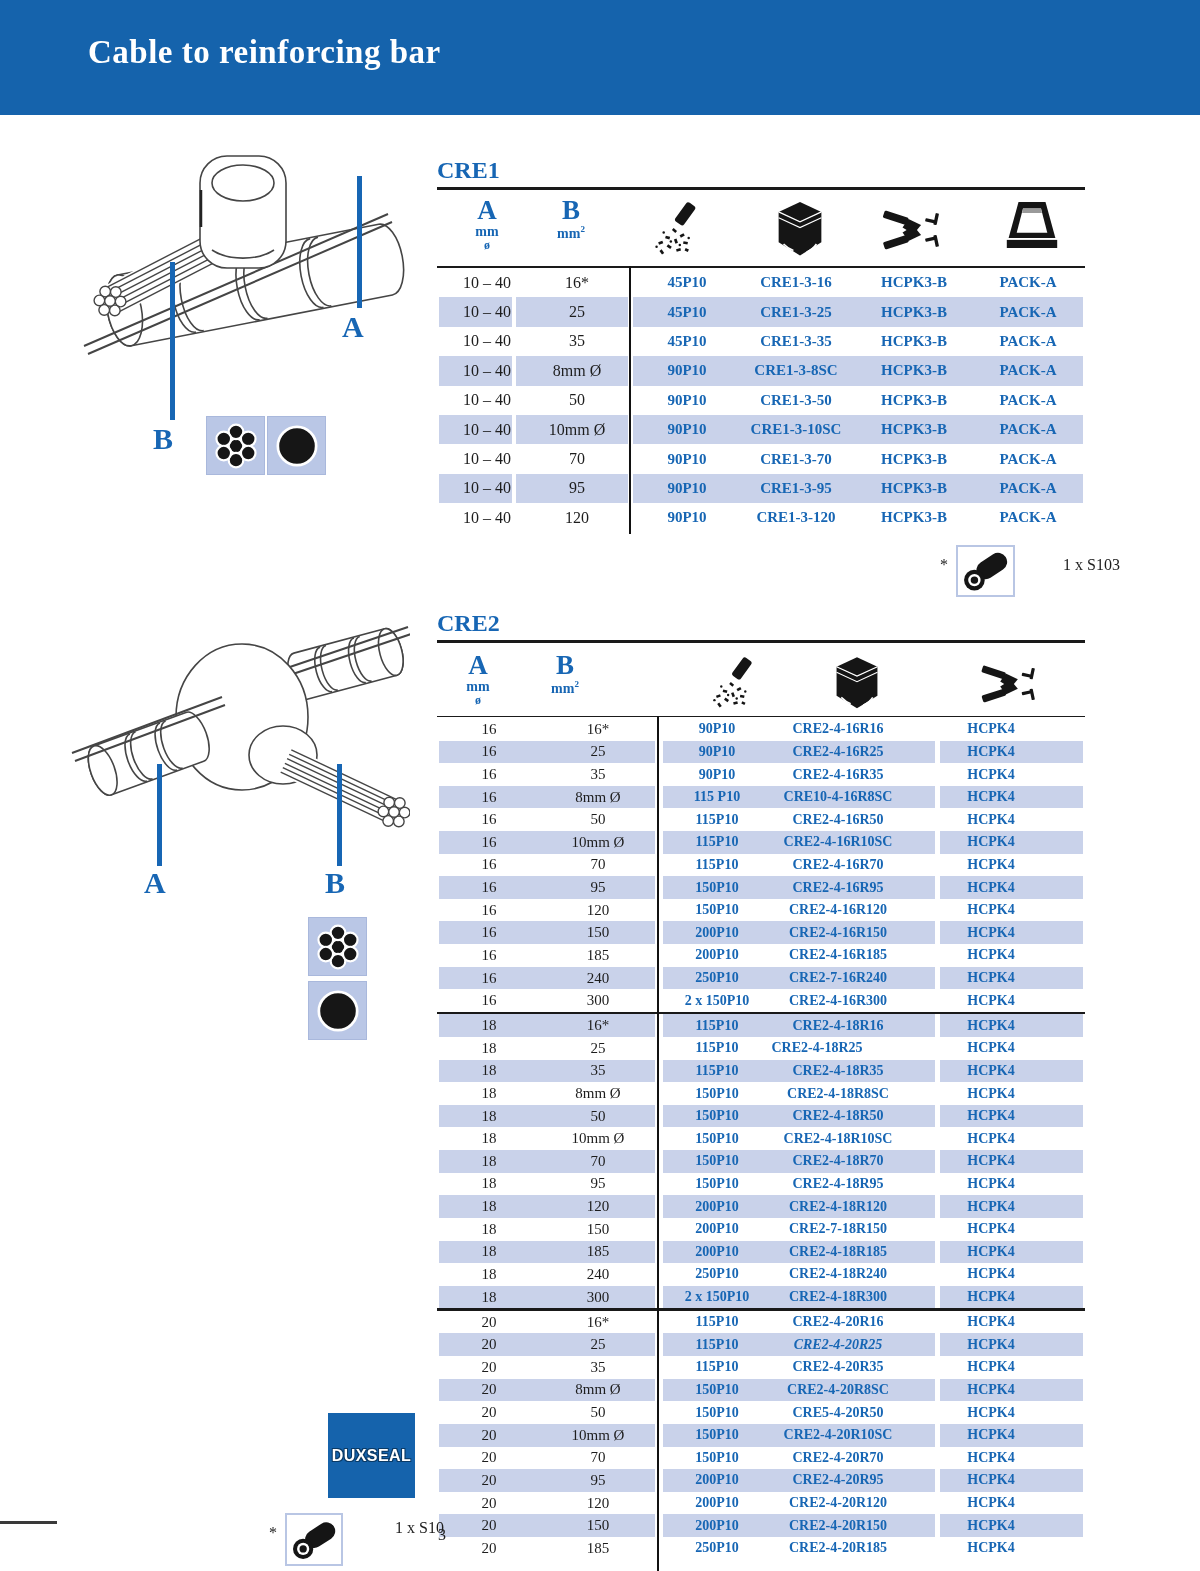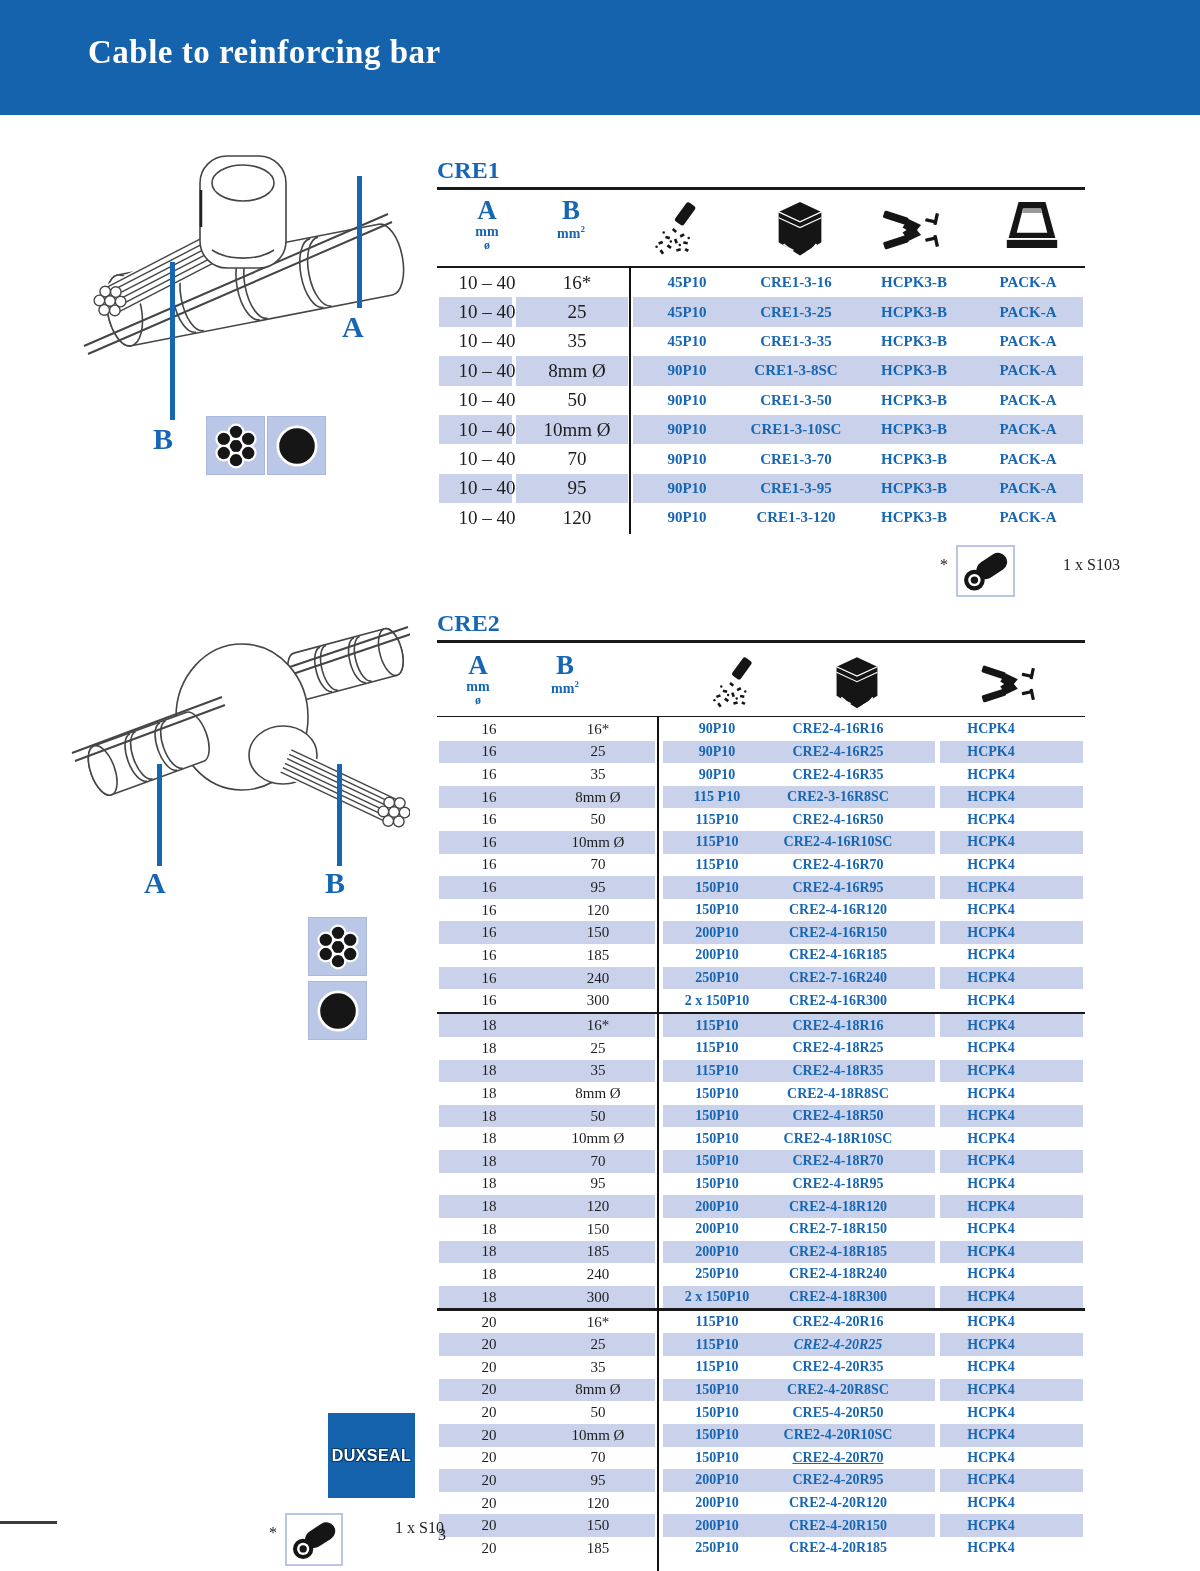--- a/index.html
+++ b/index.html
@@ -22,21 +22,21 @@
   .hunit{font-size:14px;}
   .hsub{font-size:12px;}
   .hunit sup{font-size:9px;}
   .hico{position:absolute;top:4px;transform:translateX(-50%);}
   .rows{position:absolute;left:0;width:648px;}
   .row{position:relative;width:648px;}
   .band{position:absolute;top:0;bottom:0;background:var(--shade);}
   .cell{position:absolute;top:0;height:100%;transform:translateX(-50%);display:flex;align-items:center;white-space:nowrap;}
   .dark{color:var(--ink);}
   .bluetxt{color:var(--blue);font-weight:bold;}
-  #cre1 .dark{font-size:19px;} #cre1 .bluetxt{font-size:15px;}
+  #cre1 .dark{font-size:16px;} #cre1 .bluetxt{font-size:15px;}
   #cre2 .dark{font-size:15px;} #cre2 .bluetxt{font-size:14px;}
   .vline{position:absolute;width:2.2px;background:#111;z-index:3;}
   .sep{width:648px;height:2.5px;background:#191919;}
   
   .art{position:absolute;}
   .leader{position:absolute;width:4.5px;background:var(--blue);}
   .ablabel{position:absolute;font-size:30px;font-weight:bold;color:var(--blue);}
   .chip{position:absolute;width:57px;height:57px;background:#bac7e6;border:1px solid #a9b8dc;
         display:flex;align-items:center;justify-content:center;}
   
@@ -428,21 +428,21 @@
           <div class="cell bluetxt" style="left: 401px;">CRE2-4-16R35</div>
           <div class="cell bluetxt" style="left: 554px;">HCPK4</div>
         </div>
         <div class="row" style="height: 22.615px;">
           <div class="band" style="left: 2px; width: 216px;"></div>
           <div class="band" style="left: 226px; width: 272px;"></div>
           <div class="band" style="left: 503px; width: 143px;"></div>
           <div class="cell dark" style="left: 52px;">16</div>
           <div class="cell dark" style="left: 161px;">8mm Ø</div>
           <div class="cell bluetxt" style="left: 280px;">115 P10</div>
-          <div class="cell bluetxt" style="left: 401px;">CRE2-3-16R8SC</div>
+          <div class="cell bluetxt" style="left: 401px;">CRE10-4-16R8SC</div>
           <div class="cell bluetxt" style="left: 554px;">HCPK4</div>
         </div>
         <div class="row" style="height: 22.615px;">
           <div class="cell dark" style="left: 52px;">16</div>
           <div class="cell dark" style="left: 161px;">50</div>
           <div class="cell bluetxt" style="left: 280px;">115P10</div>
           <div class="cell bluetxt" style="left: 401px;">CRE2-4-16R50</div>
           <div class="cell bluetxt" style="left: 554px;">HCPK4</div>
         </div>
         <div class="row" style="height: 22.615px;">
@@ -521,21 +521,21 @@
           <div class="cell dark" style="left: 52px;">18</div>
           <div class="cell dark" style="left: 161px;">16*</div>
           <div class="cell bluetxt" style="left: 280px;">115P10</div>
           <div class="cell bluetxt" style="left: 401px;">CRE2-4-18R16</div>
           <div class="cell bluetxt" style="left: 554px;">HCPK4</div>
         </div>
         <div class="row" style="height: 22.615px;">
           <div class="cell dark" style="left: 52px;">18</div>
           <div class="cell dark" style="left: 161px;">25</div>
           <div class="cell bluetxt" style="left: 280px;">115P10</div>
-          <div class="cell bluetxt" style="left: 401px;">CRE2-4-18R25</div>
+          <div class="cell bluetxt" style="left: 380px;">CRE2-4-18R25</div>
           <div class="cell bluetxt" style="left: 554px;">HCPK4</div>
         </div>
         <div class="row" style="height: 22.615px;">
           <div class="band" style="left: 2px; width: 216px;"></div>
           <div class="band" style="left: 226px; width: 272px;"></div>
           <div class="band" style="left: 503px; width: 143px;"></div>
           <div class="cell dark" style="left: 52px;">18</div>
           <div class="cell dark" style="left: 161px;">35</div>
           <div class="cell bluetxt" style="left: 280px;">115P10</div>
           <div class="cell bluetxt" style="left: 401px;">CRE2-4-18R35</div>
@@ -675,21 +675,21 @@
           <div class="cell dark" style="left: 52px;">20</div>
           <div class="cell dark" style="left: 161px;">10mm Ø</div>
           <div class="cell bluetxt" style="left: 280px;">150P10</div>
           <div class="cell bluetxt" style="left: 401px;">CRE2-4-20R10SC</div>
           <div class="cell bluetxt" style="left: 554px;">HCPK4</div>
         </div>
         <div class="row" style="height: 22.615px;">
           <div class="cell dark" style="left: 52px;">20</div>
           <div class="cell dark" style="left: 161px;">70</div>
           <div class="cell bluetxt" style="left: 280px;">150P10</div>
-          <div class="cell bluetxt" style="left: 401px; text-decoration: underline;">CRE2-4-20R70</div>
+          <div class="cell bluetxt" style="left: 401px;">CRE2-4-20R70</div>
           <div class="cell bluetxt" style="left: 554px;">HCPK4</div>
         </div>
         <div class="row" style="height: 22.615px;">
           <div class="band" style="left: 2px; width: 216px;"></div>
           <div class="band" style="left: 226px; width: 272px;"></div>
           <div class="band" style="left: 503px; width: 143px;"></div>
           <div class="cell dark" style="left: 52px;">20</div>
           <div class="cell dark" style="left: 161px;">95</div>
           <div class="cell bluetxt" style="left: 280px;">200P10</div>
           <div class="cell bluetxt" style="left: 401px;">CRE2-4-20R95</div>

